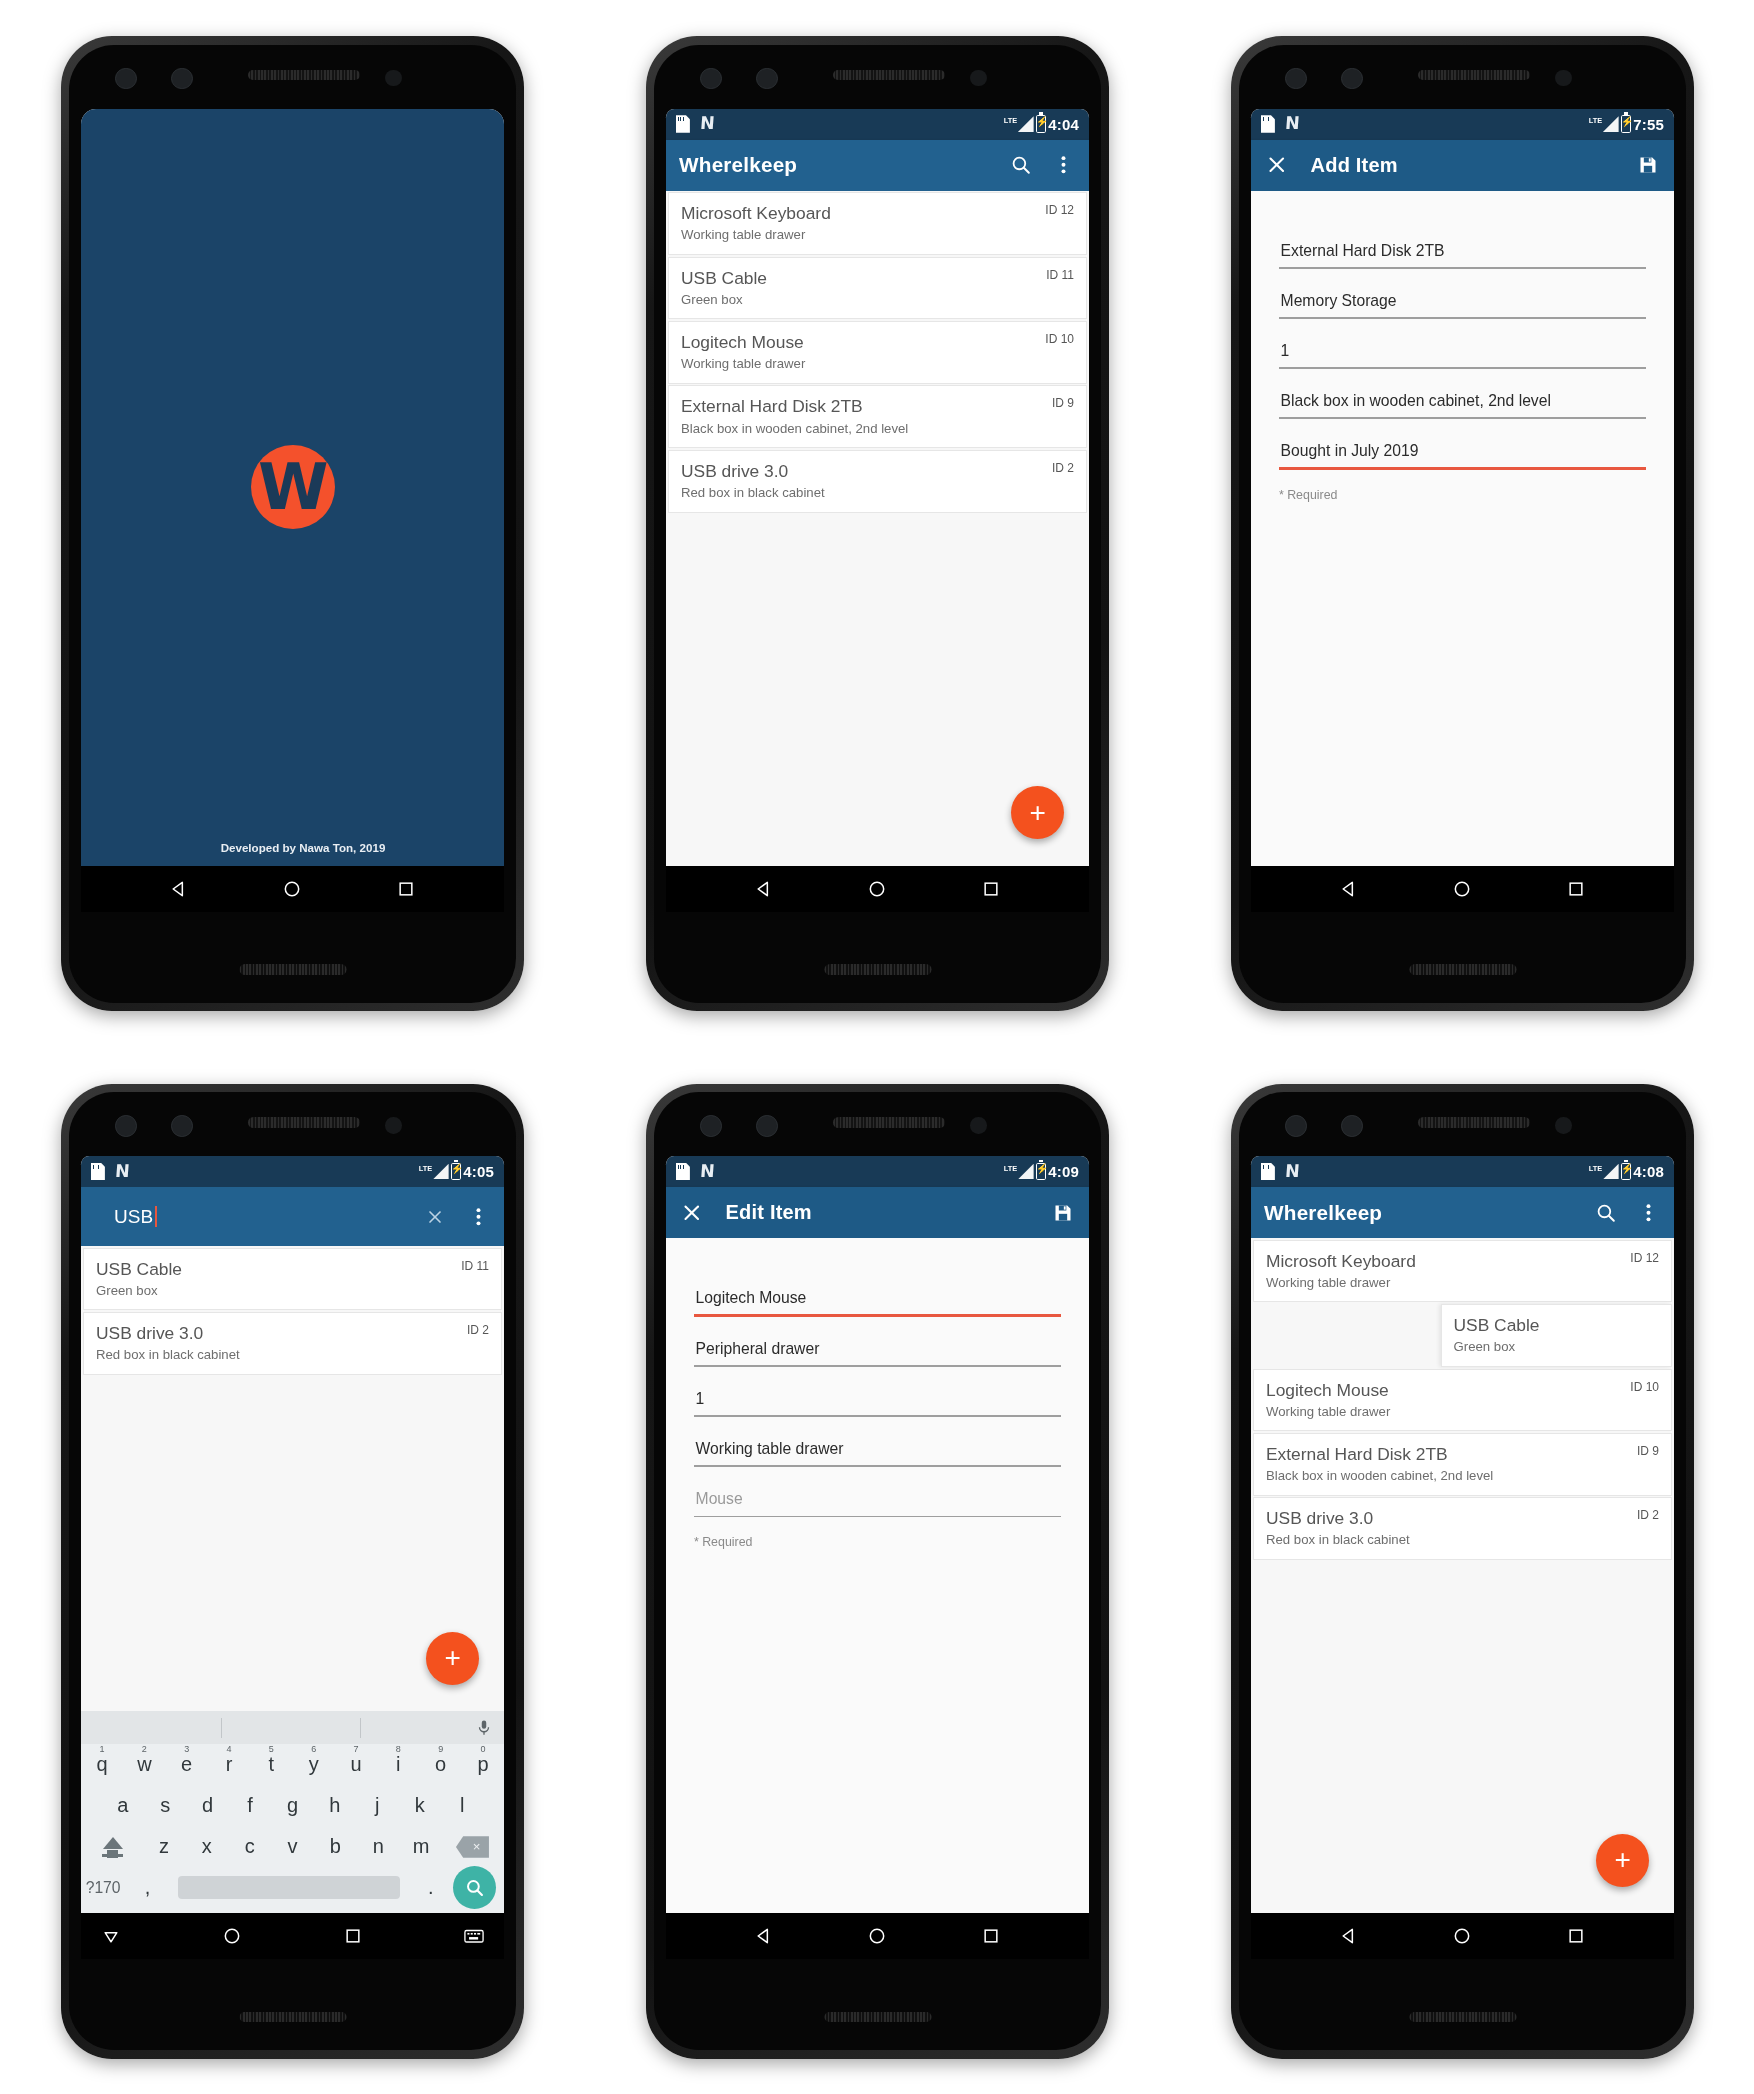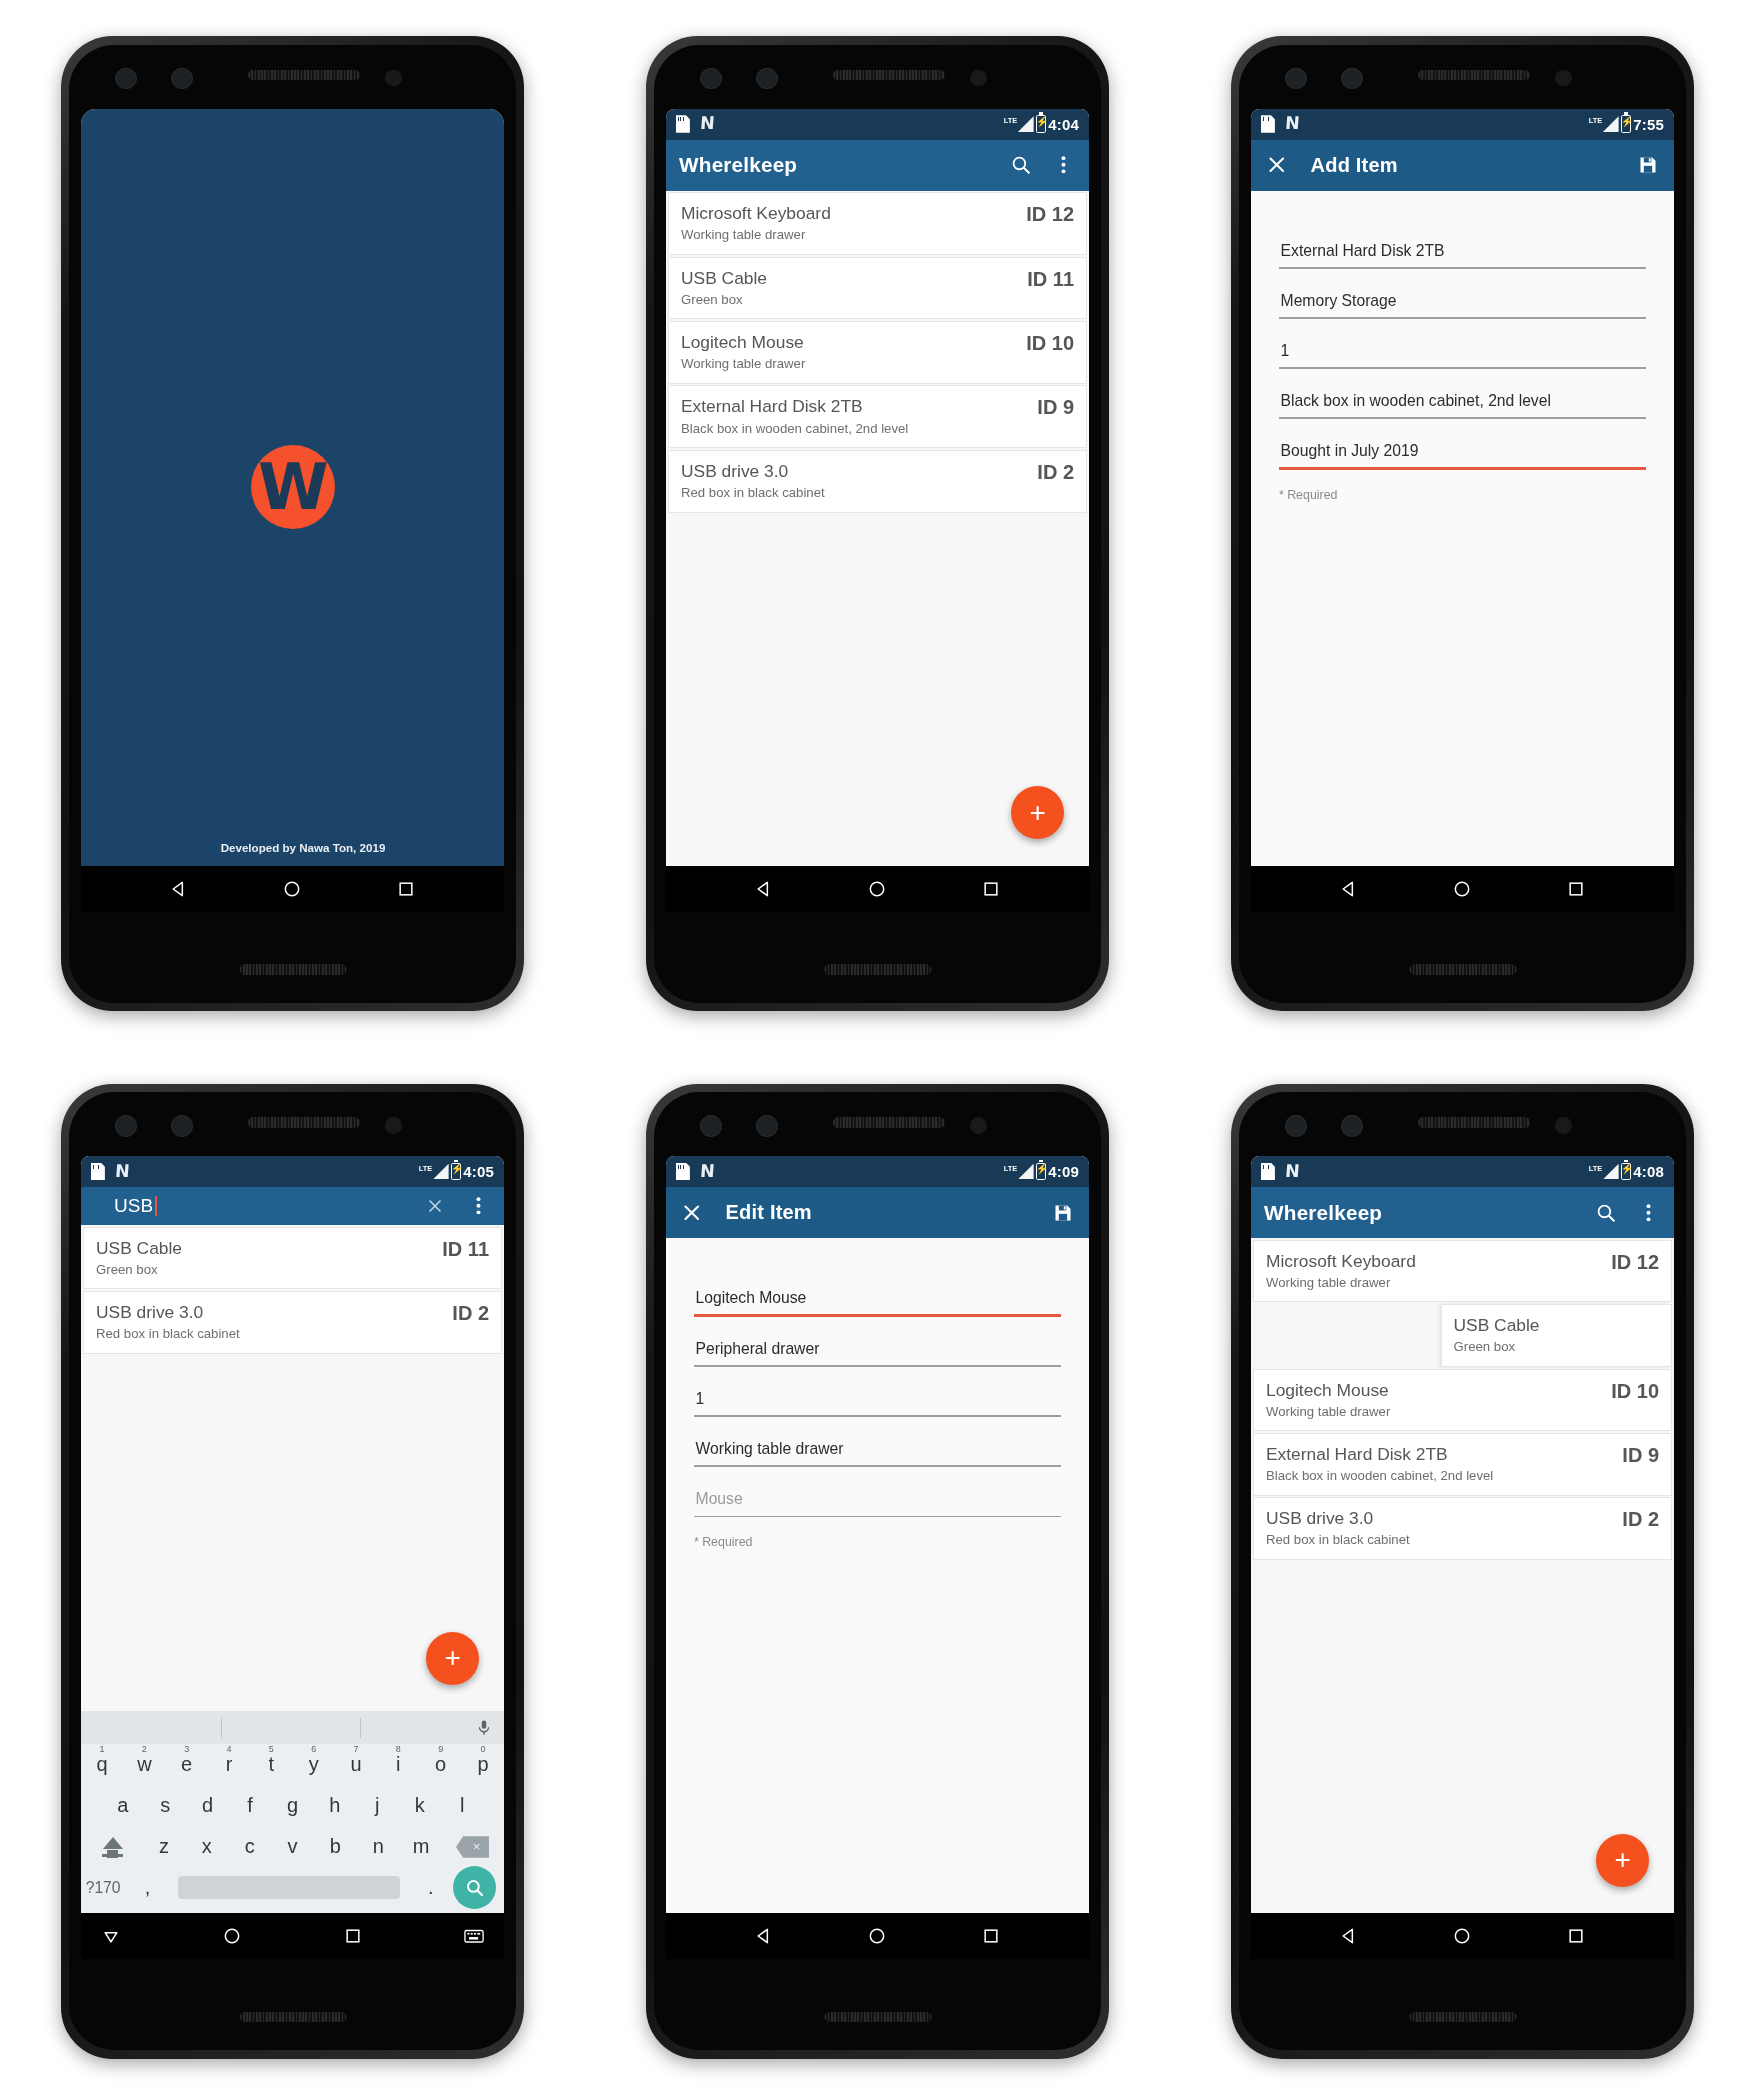--- a/index.html
+++ b/index.html
@@ -99,21 +99,21 @@
   
   .list { flex: 1 1 auto; background:#f7f7f7; padding: 0; position: relative; overflow: hidden; }
   .card {
     background:#fff; border:0.8px solid #e6e6e6;
     margin: 1.7px 2.5px; padding: 10px 11.6px 11.6px 11.6px;
     display:flex; align-items:flex-start;
   }
   .card-main { flex: 1 1 auto; min-width: 0; }
   .card-title { font-size: 17.4px; color:#565656; line-height: 1.15; white-space: nowrap; }
   .card-sub { font-size: 13.2px; color:#6e6e6e; margin-top: 4.1px; white-space: nowrap; }
-  .card-id { font-size: 20px; color:#565656; padding-left: 10px; white-space: nowrap; font-weight: bold; }
+  .card-id { font-size: 12px; color:#565656; padding-left: 10px; white-space: nowrap; }
   .card.swiped { margin-left: 190px; box-shadow:-1.7px 0 4.1px rgba(0,0,0,.08); }
 
   
   .fab {
     position:absolute; right: 25px; bottom: 26.5px;
     width: 53px; height: 53px; border-radius: 50%;
     background: #f4511e; color:#fff;
     display:flex; align-items:center; justify-content:center;
     box-shadow: 0 3.3px 7.4px rgba(0,0,0,.32);
     font-size: 28px; font-weight: 300; line-height: 1;
@@ -122,21 +122,21 @@
   
   .form { flex:1 1 auto; background:#fafafa; padding: 46px 28px 0 28px; }
   .field { margin-bottom: 18px; }
   .field-val { font-size: 15.7px; color:#2b2b2b; padding: 5px 1.7px 7.4px 1.7px; }
   .field-val.placeholder { color:#9a9a9a; }
   .field-line { height: 1.7px; background:#9e9e9e; }
   .field-line.focused { height: 2.5px; background:#e8573f; }
   .req { font-size: 12.4px; color:#8a8a8a; margin-top: 3.3px; }
 
   
-  .searchbar { height:38px; background:#22618f; display:flex; align-items:center; padding:0 13.2px; flex:0 0 auto; }
+  .searchbar { height:59px; background:#22618f; display:flex; align-items:center; padding:0 13.2px; flex:0 0 auto; }
   .search-val { font-size: 19px; color:#fff; margin-left: 20px; display:flex; align-items:center; }
   .caret { display:inline-block; width:2.5px; height:20.7px; background:#e8573f; margin-left:1.7px; }
 
   
   .splash-body { flex:1 1 auto; background:#1b4468; position:relative; display:flex;
                  align-items:center; justify-content:center; }
   .logo { width: 84px; height: 84px; border-radius: 50%; background:#f4512c;
           display:flex; align-items:center; justify-content:center; }
   .logo span { font-family: "DejaVu Sans", sans-serif; font-weight: 700; font-size: 64px;
                color:#1b3a58; line-height: .8; letter-spacing: -1.7px; }

